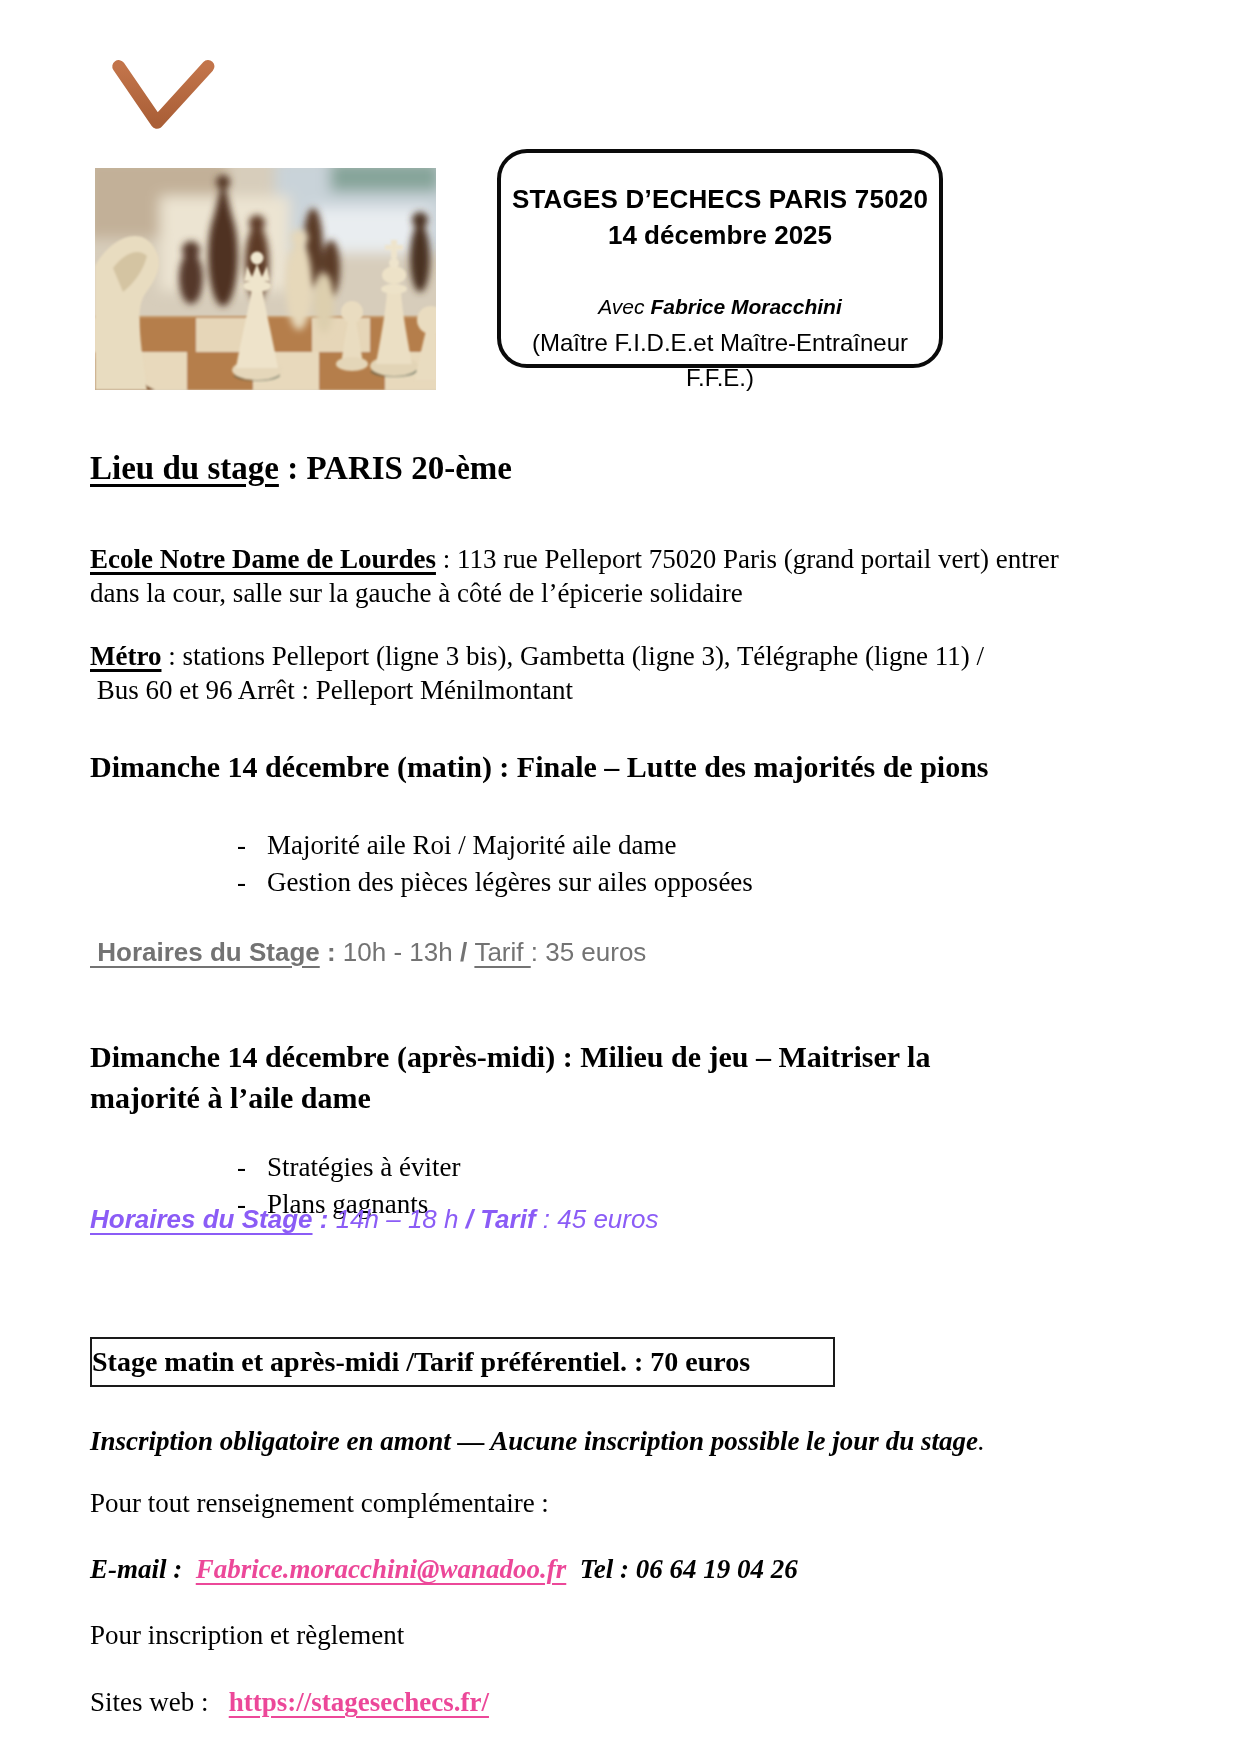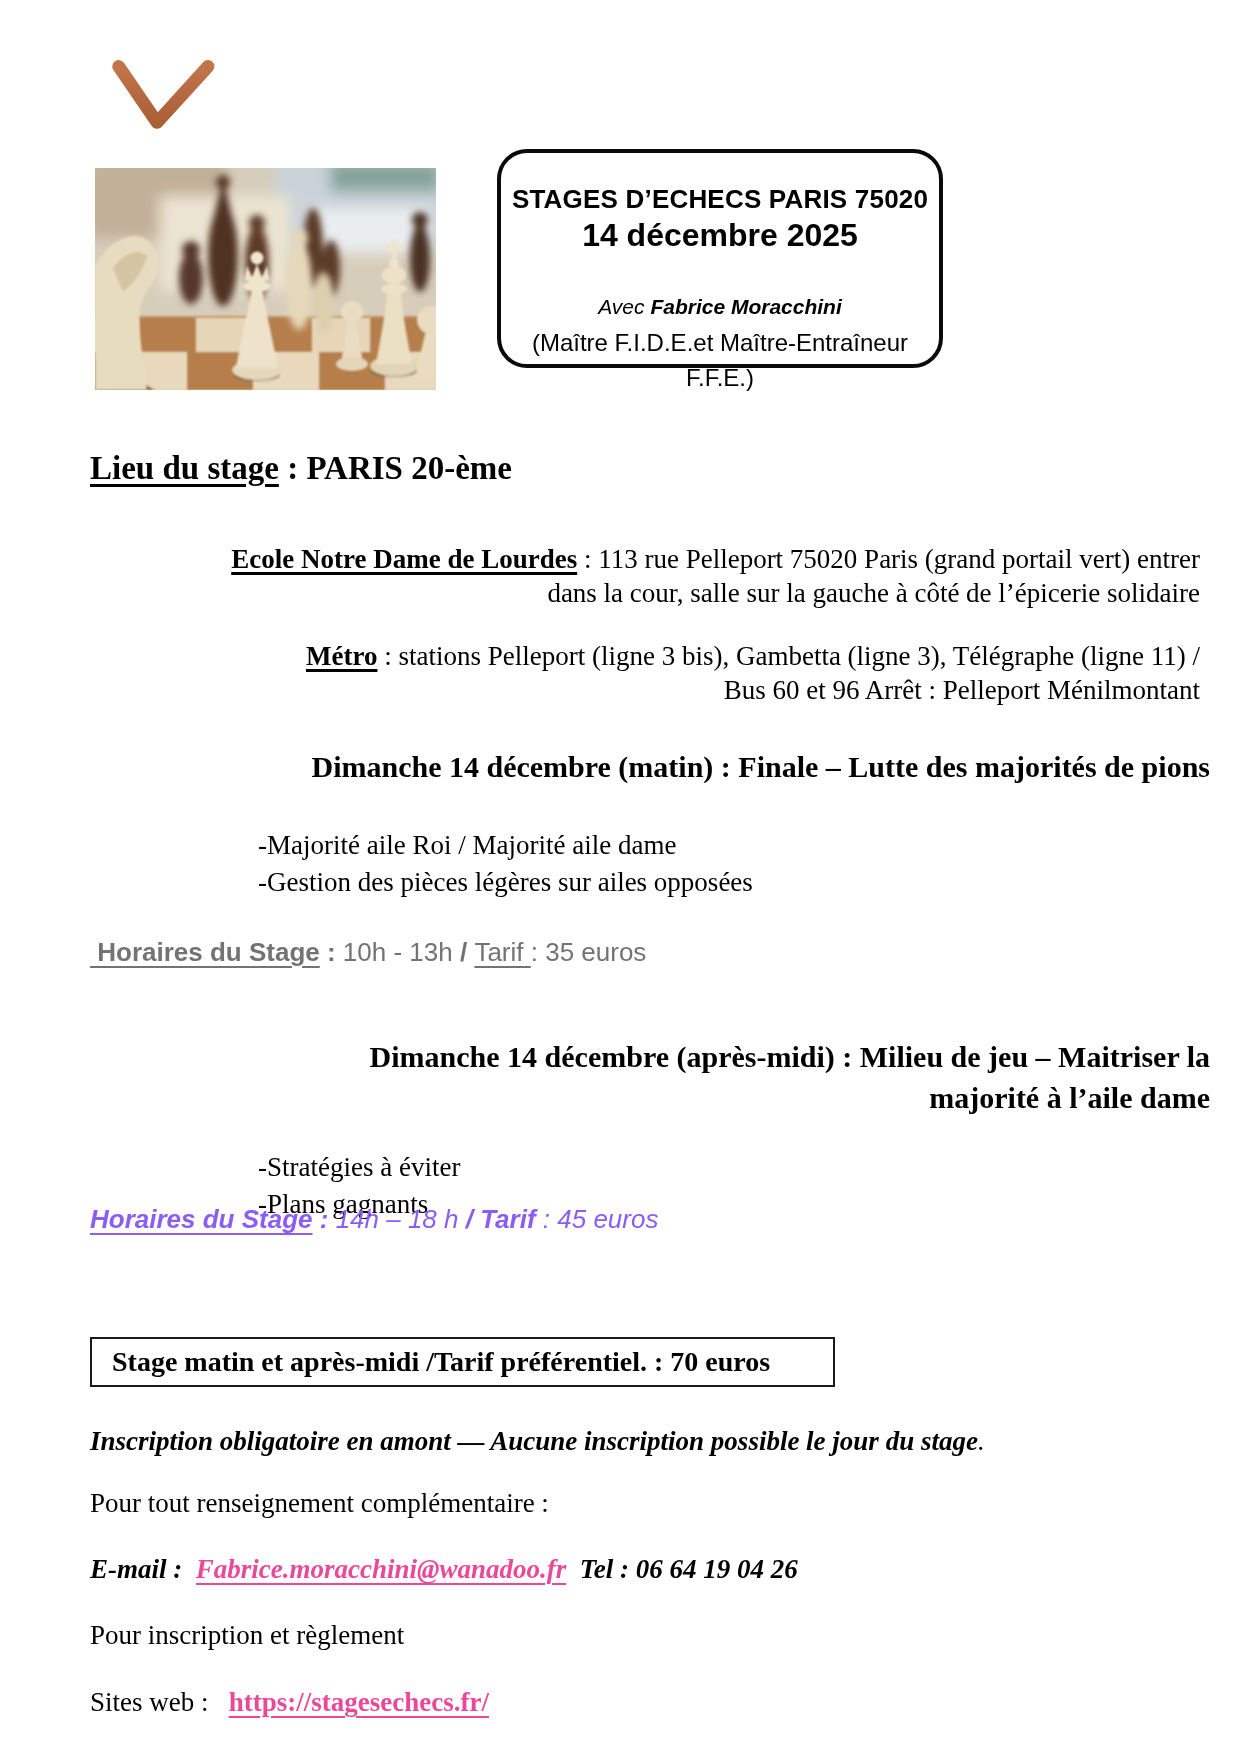--- a/index.html
+++ b/index.html
@@ -1,26 +1,26 @@
 <!DOCTYPE html>
 <html><head>
 <meta charset="utf-8">
 <style>
   html,body{margin:0;padding:0;background:#ffffff;}
   #page{position:relative;width:1241px;height:1755px;background:#ffffff;overflow:hidden;
         font-family:"Liberation Serif", serif;color:#000;}
-  .abs{position:absolute;text-align:right;}
+  .abs{position:absolute;}
   .prewrap{white-space:pre-wrap;margin-top:12px;}
 
   
   .title-box{left:497px;top:149px;width:446px;height:219px;border:4px solid #0a0a0a;
              border-radius:30px;box-sizing:border-box;text-align:center;
              font-family:"Liberation Sans", sans-serif;padding-top:28px;}
   .title-box .l1{font-size:26px;font-weight:700;line-height:36px;letter-spacing:0.2px;}
-  .title-box .l2{font-size:32px;font-weight:700;line-height:36px;}
+  .title-box .l2{font-size:26px;font-weight:700;line-height:36px;}
   .title-box .gap{height:36px;}
   .title-box .l3{font-size:21px;line-height:36px;font-style:italic;}
   .title-box .l3 b{font-weight:700;}
   .title-box .l4{font-size:24px;line-height:35px;}
 
   
   .lieu-line{left:90px;top:450px;font-size:33px;font-weight:700;white-space:pre;}
   .lieu-line .u{text-decoration:underline;text-decoration-thickness:3px;text-underline-offset:5px;}
 
   .body-par{font-size:27px;line-height:34px;width:1110px;}
@@ -30,21 +30,21 @@
 
   .bullets{font-size:27px;line-height:37px;}
   .bullet-row{display:flex;}
   .bullet-row .dash{width:30px;}
 
   .teal-line{font-family:"Liberation Sans", sans-serif;font-size:26px;white-space:pre;}
   .teal-line .b{font-weight:700;}
   .teal-line .u{text-decoration:underline;text-decoration-thickness:2px;text-underline-offset:5px;}
 
   .combo-box{left:90px;top:1337px;width:745px;height:50px;border:2px solid #1a1a1a;
-             box-sizing:border-box;display:flex;align-items:center;padding-left:20px;
+             box-sizing:border-box;display:flex;align-items:center;
              font-size:28px;font-weight:700;}
 
   .plain-line{font-size:27px;white-space:pre;}
   .bold-line{font-size:27px;font-weight:700;white-space:pre;font-style:italic;}
 
   a.doc-link{color:#ec4899;font-weight:700;text-decoration:underline;
              text-decoration-thickness:2px;text-underline-offset:5px;cursor:pointer;}
 </style>
 </head>
 <body>

